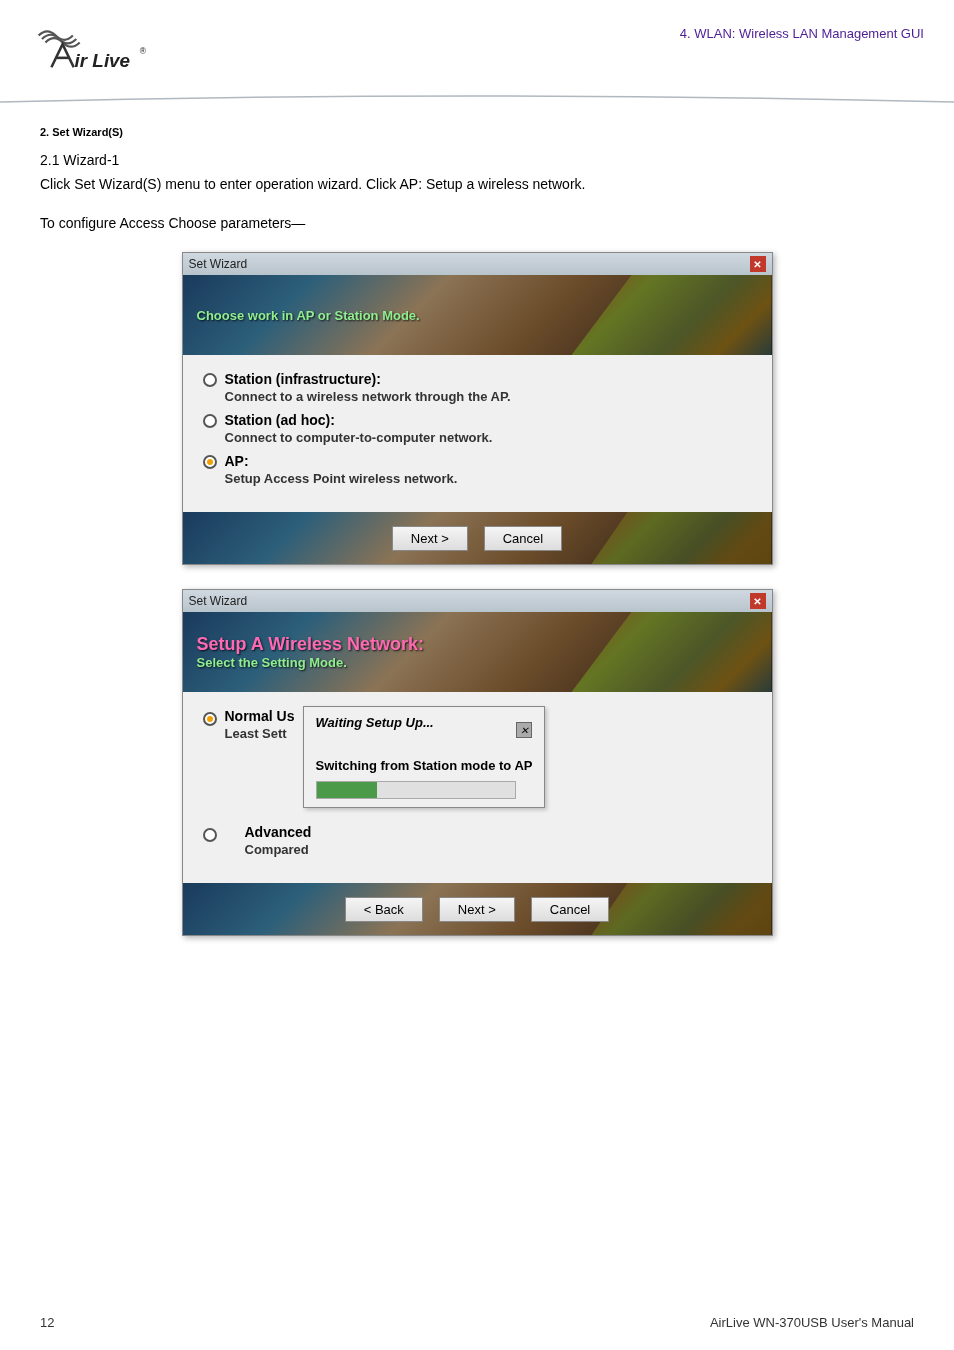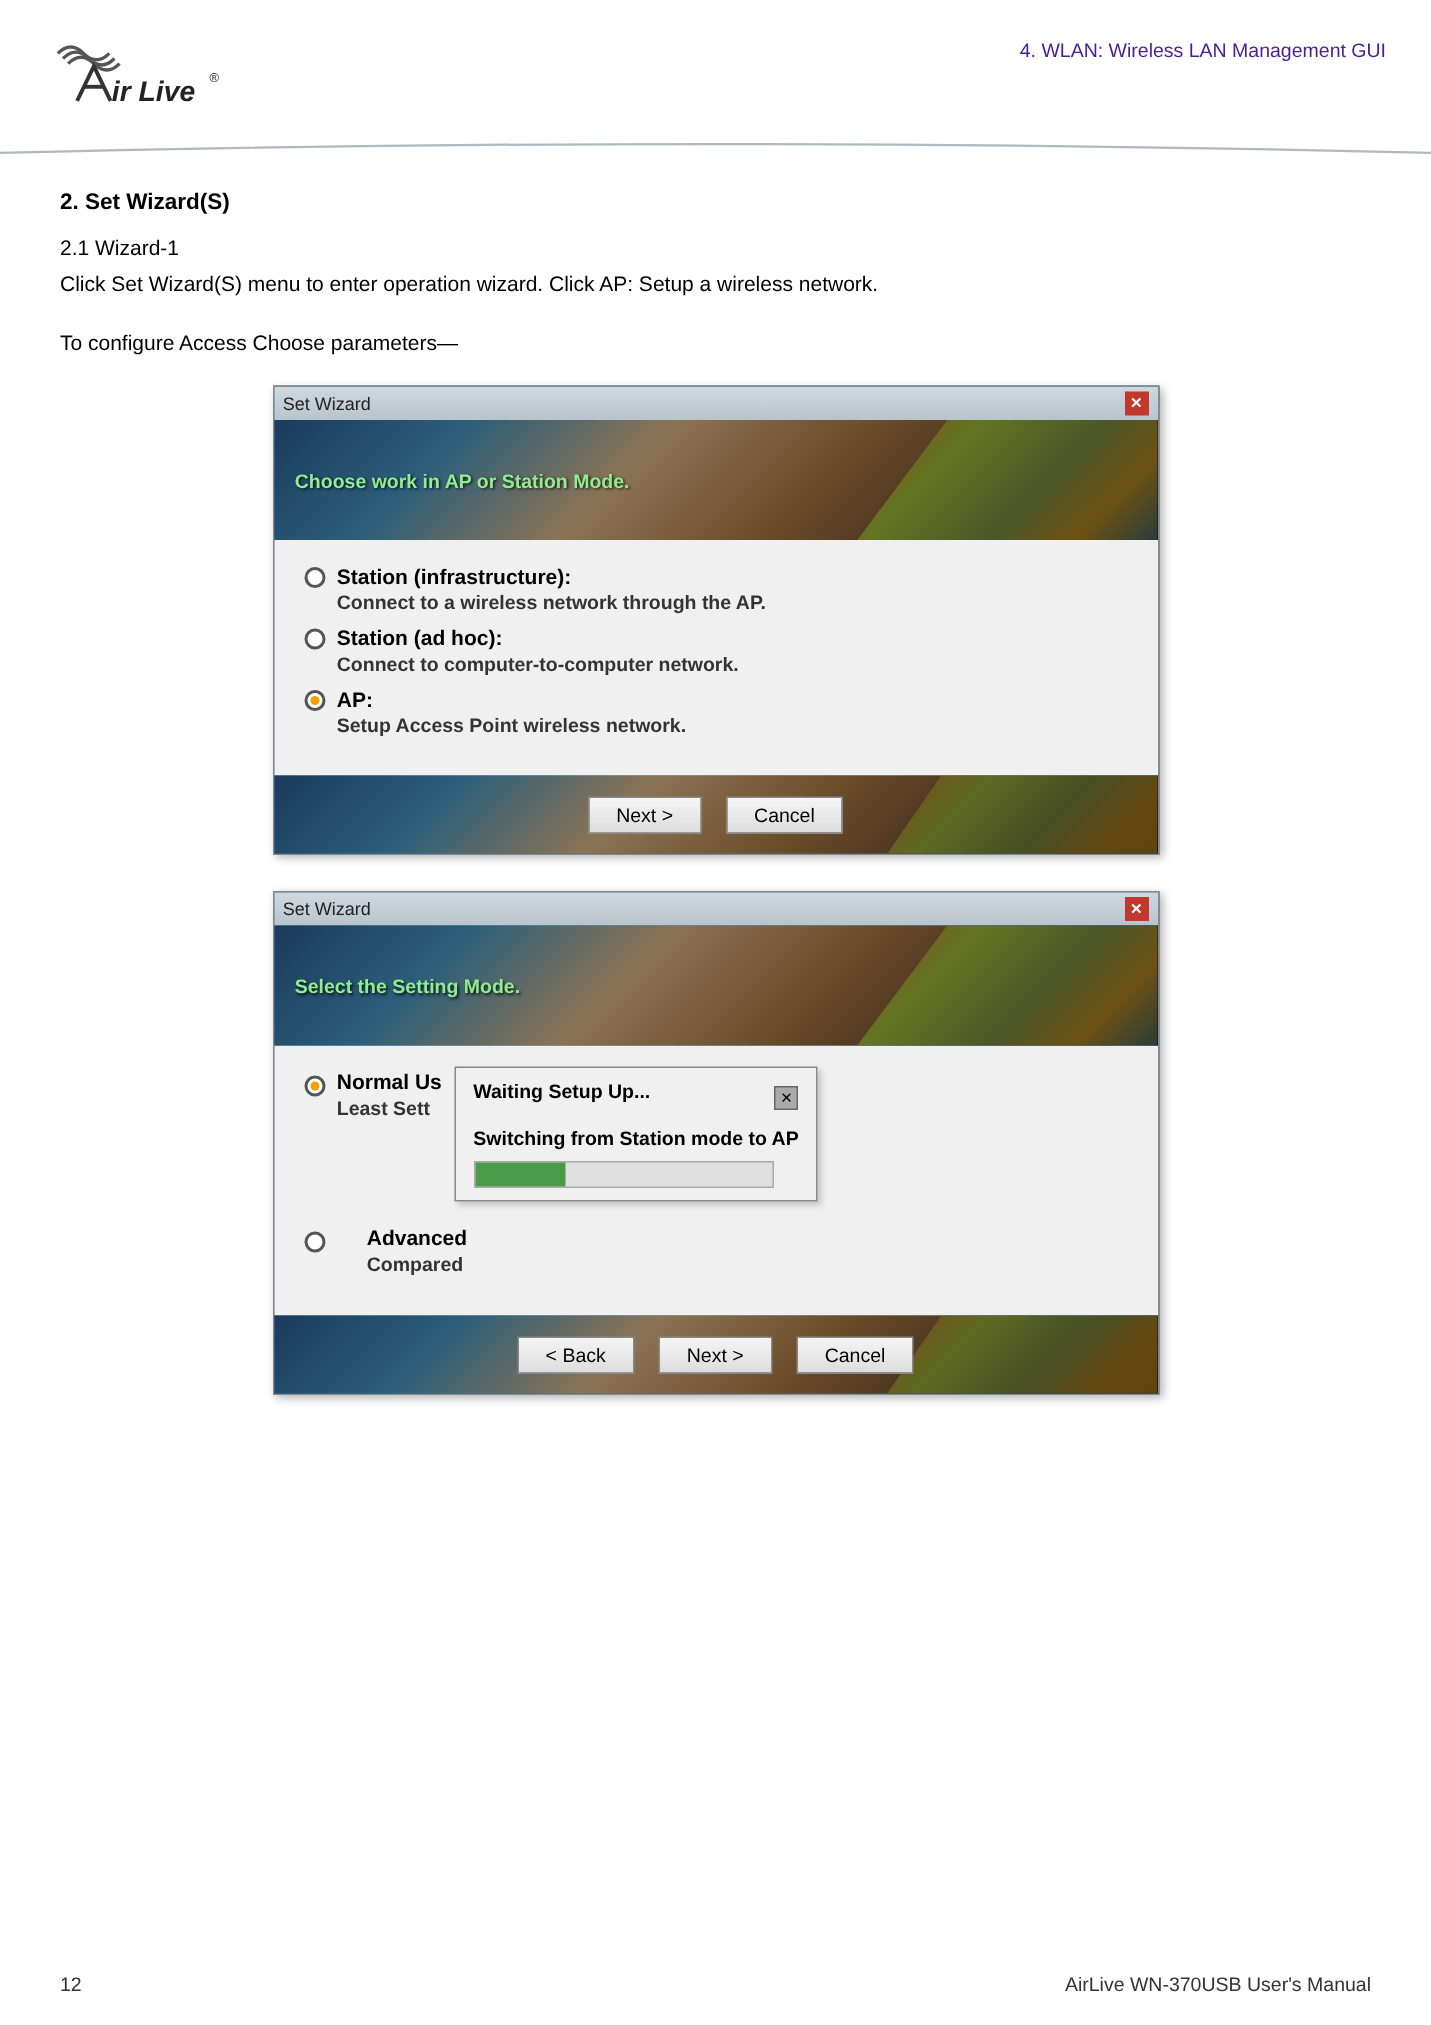--- a/index.html
+++ b/index.html
@@ -44,21 +44,21 @@
     .header-line svg {
       width: 100%;
     }
 
     
     .main-content {
       padding: 20px 40px 20px 40px;
     }
 
     .section-title {
-      font-size: 15px;
+      font-size: 11px;
       font-weight: bold;
       margin-bottom: 4px;
     }
     .section-subtitle {
       font-size: 14px;
       margin-bottom: 6px;
       margin-top: 14px;
     }
     .section-desc {
       font-size: 14px;
@@ -232,22 +232,23 @@
       display: inline-block;
       background: #f0f0f0;
       border: 1px solid #888;
       padding: 8px 12px;
       box-shadow: 2px 2px 4px rgba(0,0,0,0.2);
       margin-left: 4px;
     }
     .waiting-popup-titlebar {
       display: flex;
       justify-content: space-between;
-      align-items: center;
-      margin-bottom: 8px;
+      align-items: flex-end;
+      margin-bottom: 20px;
+      font-style: italic;
     }
     .waiting-popup-close {
       width: 16px;
       height: 16px;
       background: #aaa;
       display: flex;
       align-items: center;
       justify-content: center;
       font-size: 10px;
       cursor: pointer;
@@ -367,20 +368,21 @@
 
   <div class="dialog">
 
     <div class="dialog-titlebar">
       <span>Set Wizard</span>
       <button class="dialog-close-btn">✕</button>
     </div>
 
     <div class="dialog-banner">
       <div class="banner-foliage"></div>
+      <div class="banner-title">Setup A Wireless Network:</div>
       <div class="banner-subtitle">Select the Setting Mode.</div>
     </div>
 
     <div class="dialog-body" style="min-height: 180px;">
 
       <div class="option-row option-spacer" style="align-items:flex-start;">
         <div class="option-radio selected" style="margin-top:4px;"></div>
         <div style="display:flex; flex-direction:column; gap:2px;">
           <div style="display:flex; align-items:flex-start; gap:4px;">
             <div style="display:flex; flex-direction:column;">

